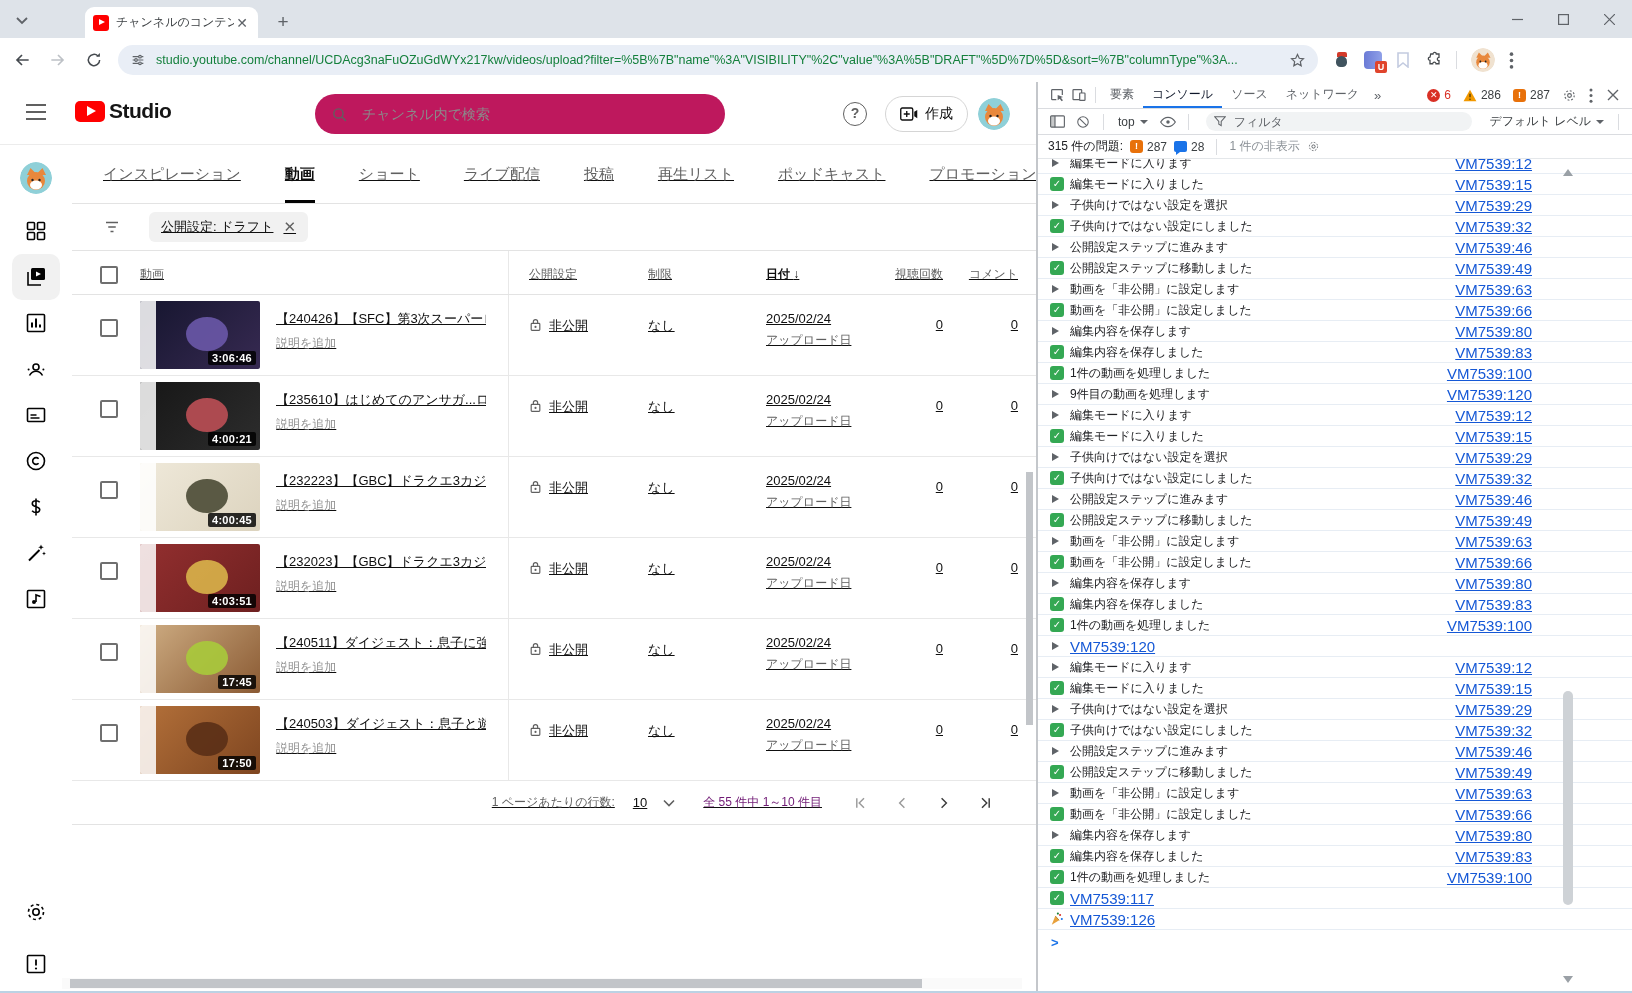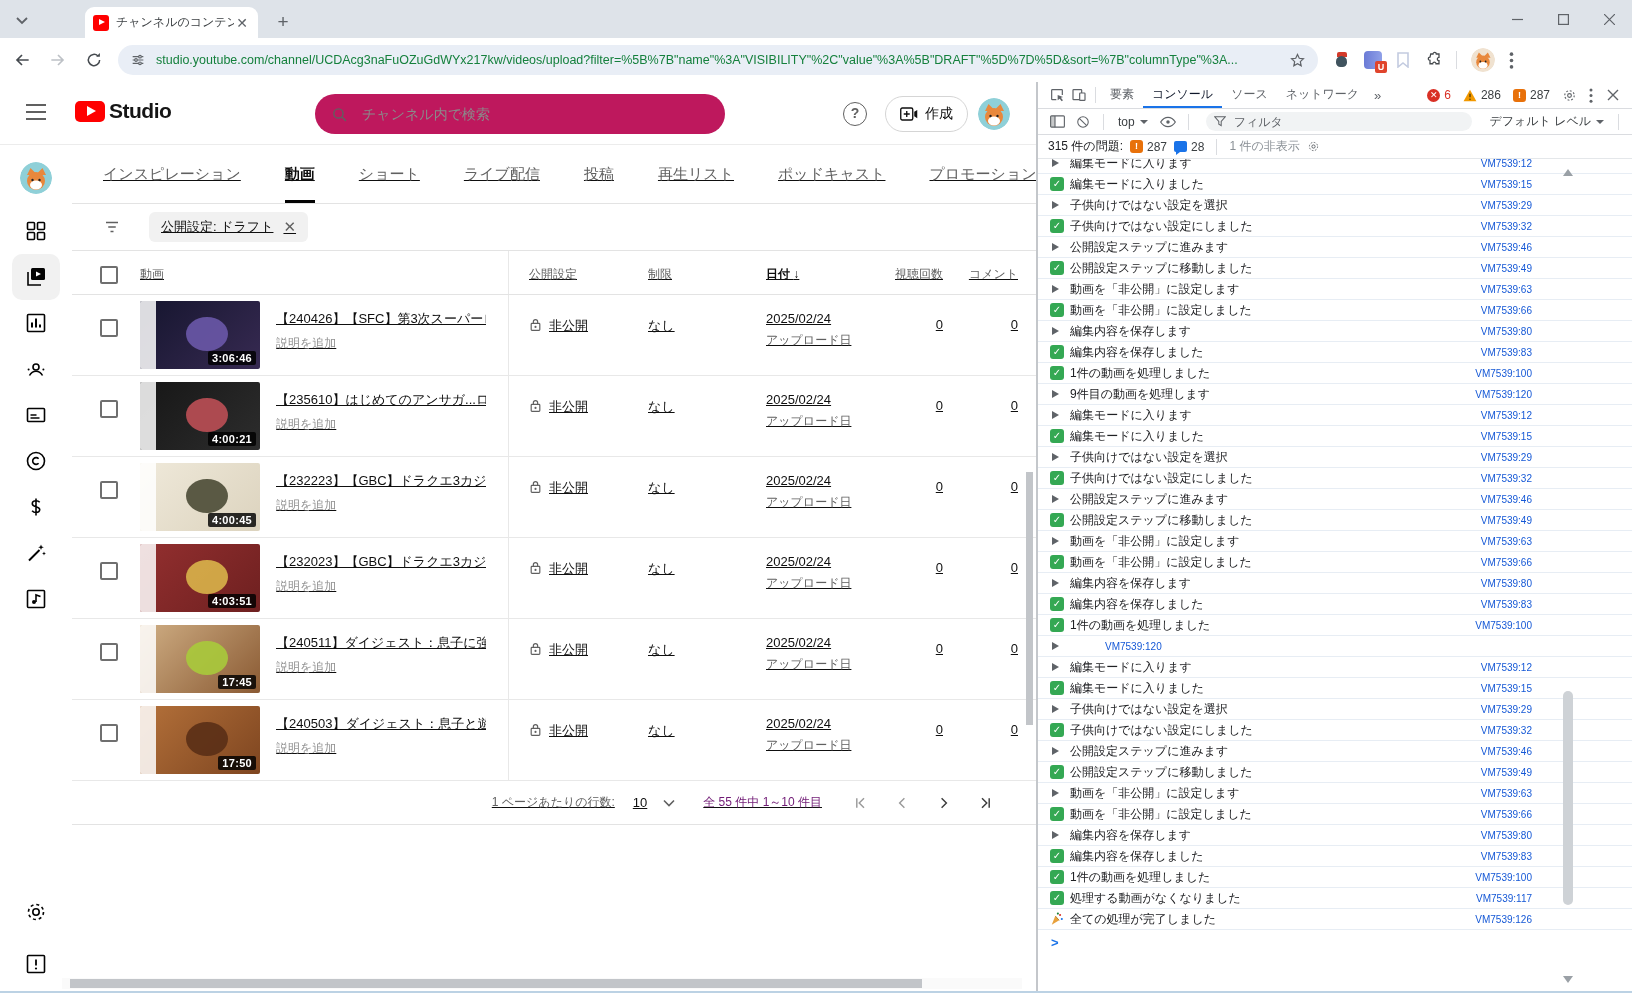--- a/index.html
+++ b/index.html
@@ -140,21 +140,21 @@
   .dt-issuesbar { height:24px; border-bottom:1px solid #e4e7ea; display:flex; align-items:center; padding:0 10px; gap:7px; font-size:12px; color:#202124; flex:0 0 24px; }
   .dt-issuesbar .muted { color:#8a9096; }
 
   .dt-console { flex:1; position:relative; overflow:hidden; }
   .console-list { margin-top:-6px; }
   .dt-msg { height:21px; border-bottom:1px solid #e7edf4; display:flex; align-items:center; padding:0 100px 0 12px; font-size:12px; }
   .msg-icon { width:20px; flex:0 0 20px; display:flex; align-items:center; justify-content:flex-start; }
   .tri { width:0; height:0; border-left:7px solid #5f6368; border-top:4.5px solid transparent; border-bottom:4.5px solid transparent; margin-left:2px; }
   .chk { width:14px; height:14px; background:#34a853; border-radius:3px; color:#fff; font-size:10px; font-weight:bold; text-align:center; line-height:14px; }
   .msg-text { flex:1; color:#202124; white-space:nowrap; overflow:hidden; }
-  .msg-link { color:#1558d6; font-size:10px; white-space:nowrap;margin-left:35px; }
+  .msg-link { color:#1558d6; text-decoration:underline; font-size:15px; white-space:nowrap; }
   .console-prompt { height:24px; display:flex; align-items:center; padding-left:13px; }
   .prompt-chev { color:#1a73e8; font-size:13px; font-weight:bold; }
 
   .dt-scrollbar { position:absolute; right:56px; top:6px; bottom:6px; width:15px; }
   .sb-arrow { position:absolute; left:2px; width:0; height:0; border-left:5px solid transparent; border-right:5px solid transparent; }
   .sb-up { top:4px; border-bottom:7px solid #9aa0a6; }
   .sb-down { bottom:4px; border-top:7px solid #9aa0a6; }
   .sb-thumb { position:absolute; left:2px; width:10px; top:64%; height:26%; background:#ced2d6; border-radius:5px; }
 
   .window-edge { position:absolute; left:0; right:0; bottom:0; height:2px; background:#bcd2e4; }
@@ -1119,36 +1119,34 @@
     <span class="msg-text">1件の動画を処理しました</span>
     <a class="msg-link">VM7539:100</a>
   </div>
 
   <div class="dt-msg check">
     <span class="msg-icon">
 
       <span class="chk">✓</span>
 
     </span>
-    <span class="msg-text">処理する動画がなくなりました</span>
     <a class="msg-link">VM7539:117</a>
   </div>
 
   <div class="dt-msg party">
     <span class="msg-icon">
 
       <svg class="pty" width="14" height="14" viewBox="0 0 16 16">
               <polygon points="2,14.5 6,4.5 10.5,9.5" fill="#e8a13c"></polygon>
               <path d="M6 4.5l4.5 5" stroke="#b5791f" stroke-width="1"></path>
               <circle cx="11.5" cy="3.5" r="1.2" fill="#d93025"></circle>
               <circle cx="13.5" cy="8" r="1.2" fill="#1a73e8"></circle>
               <circle cx="9" cy="1.8" r="1.2" fill="#188038"></circle>
             </svg>
     </span>
-    <span class="msg-text">全ての処理が完了しました</span>
     <a class="msg-link">VM7539:126</a>
   </div>
 </div>
     <div class="console-prompt">
       <span class="prompt-chev">&gt;</span>
     </div>
     <div class="dt-scrollbar">
       <div class="sb-arrow sb-up"></div>
       <div class="sb-thumb"></div>
       <div class="sb-arrow sb-down"></div>

